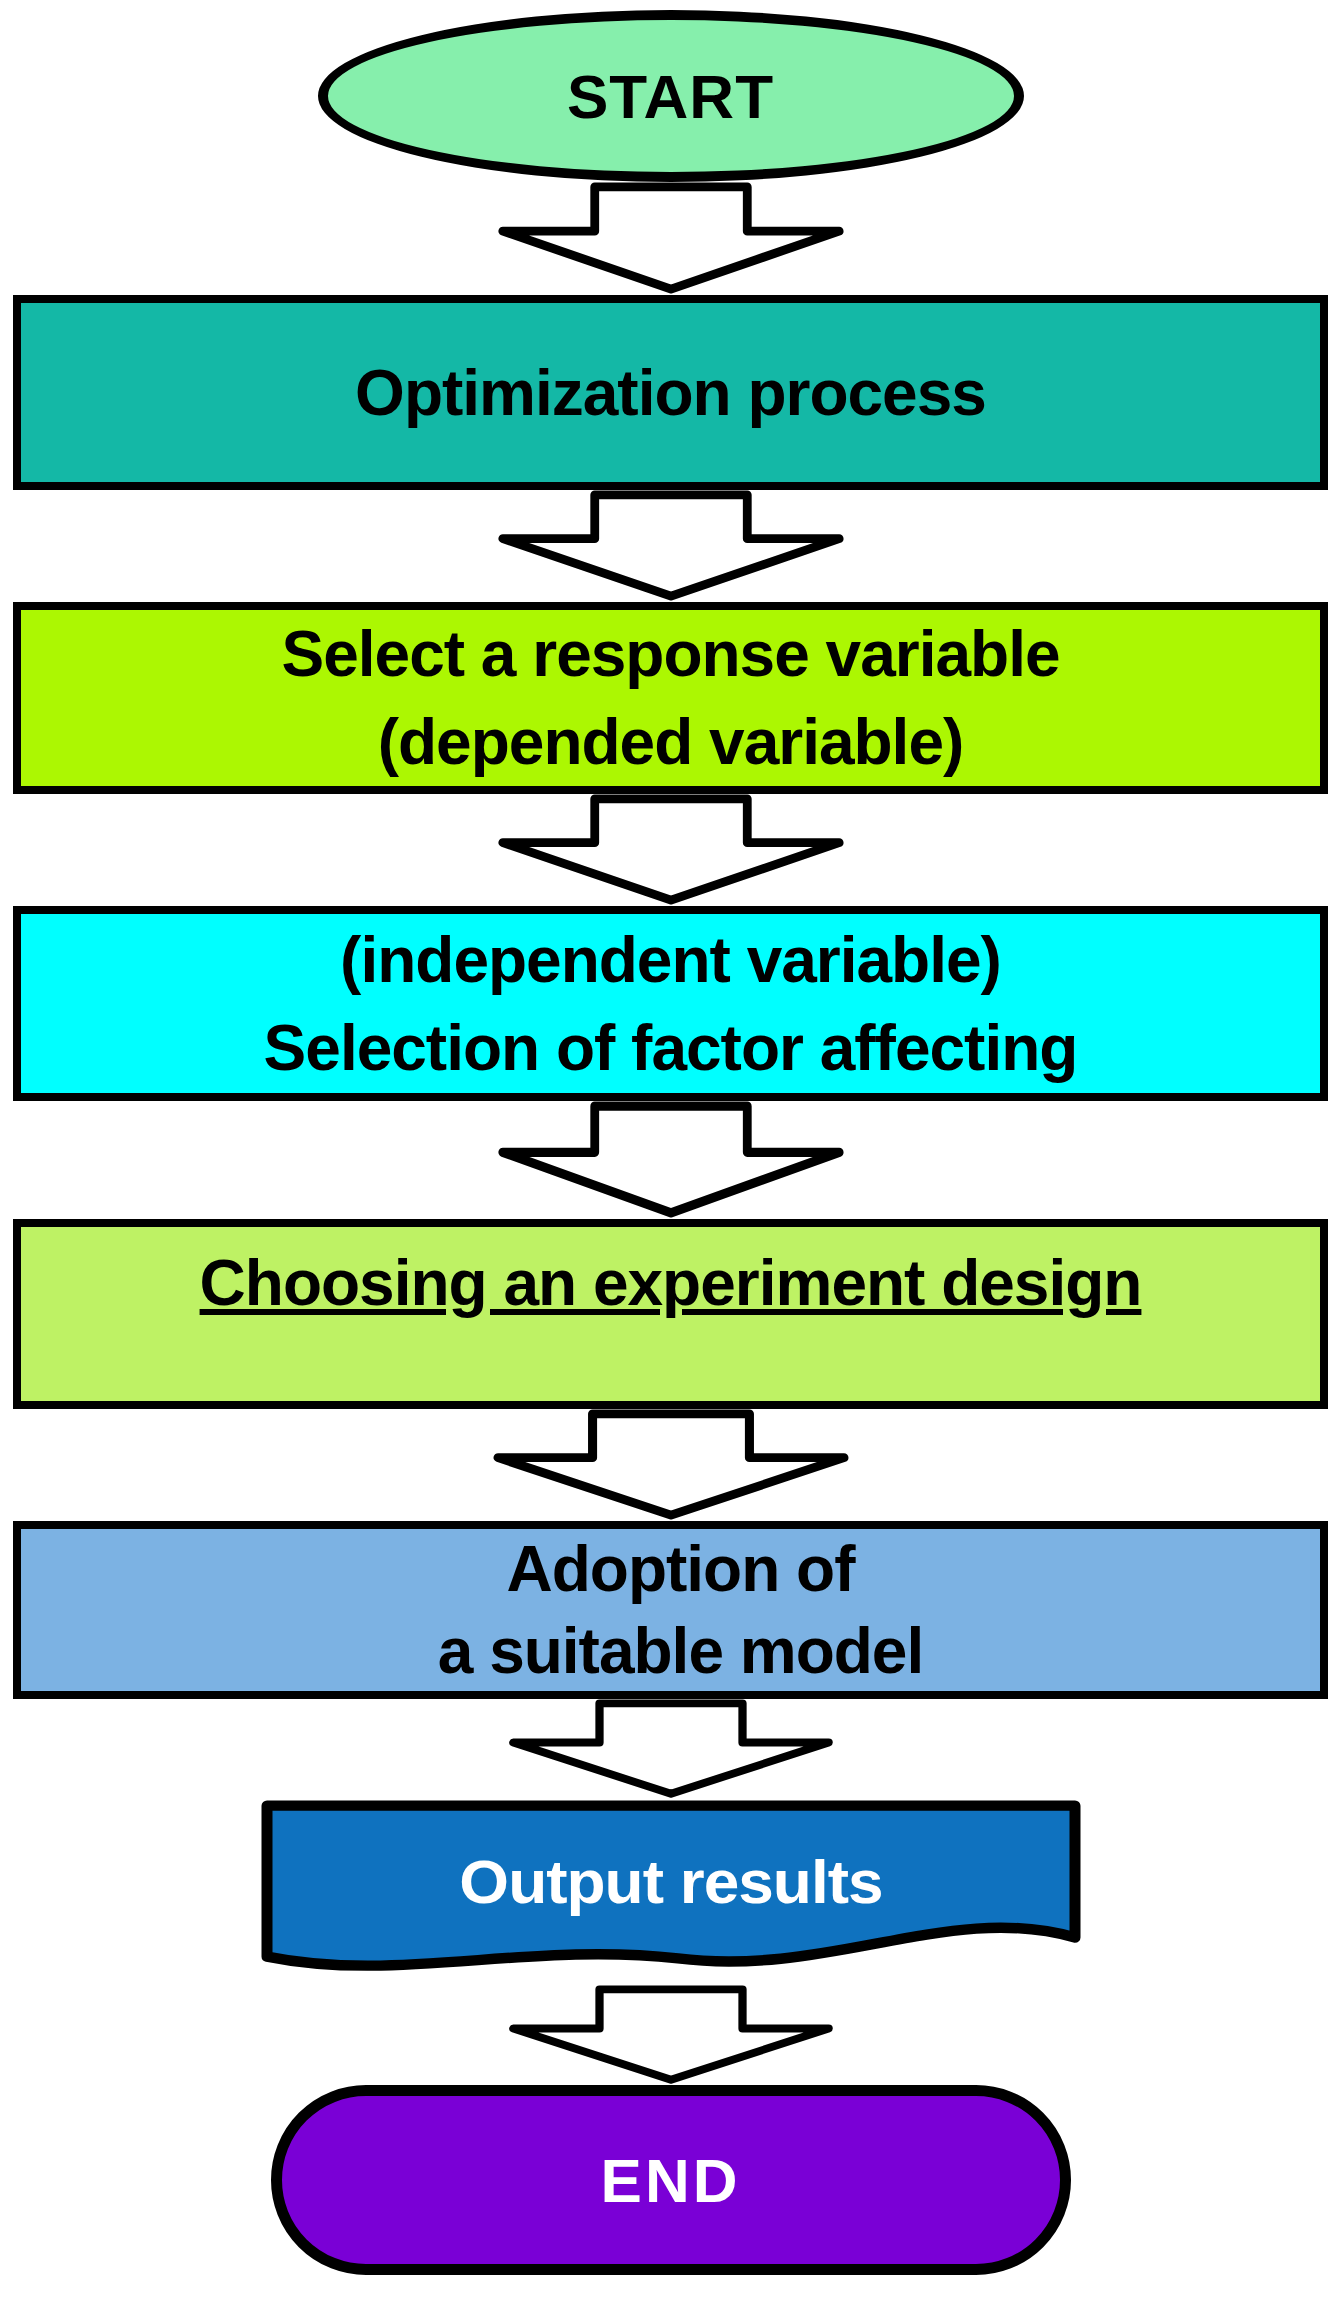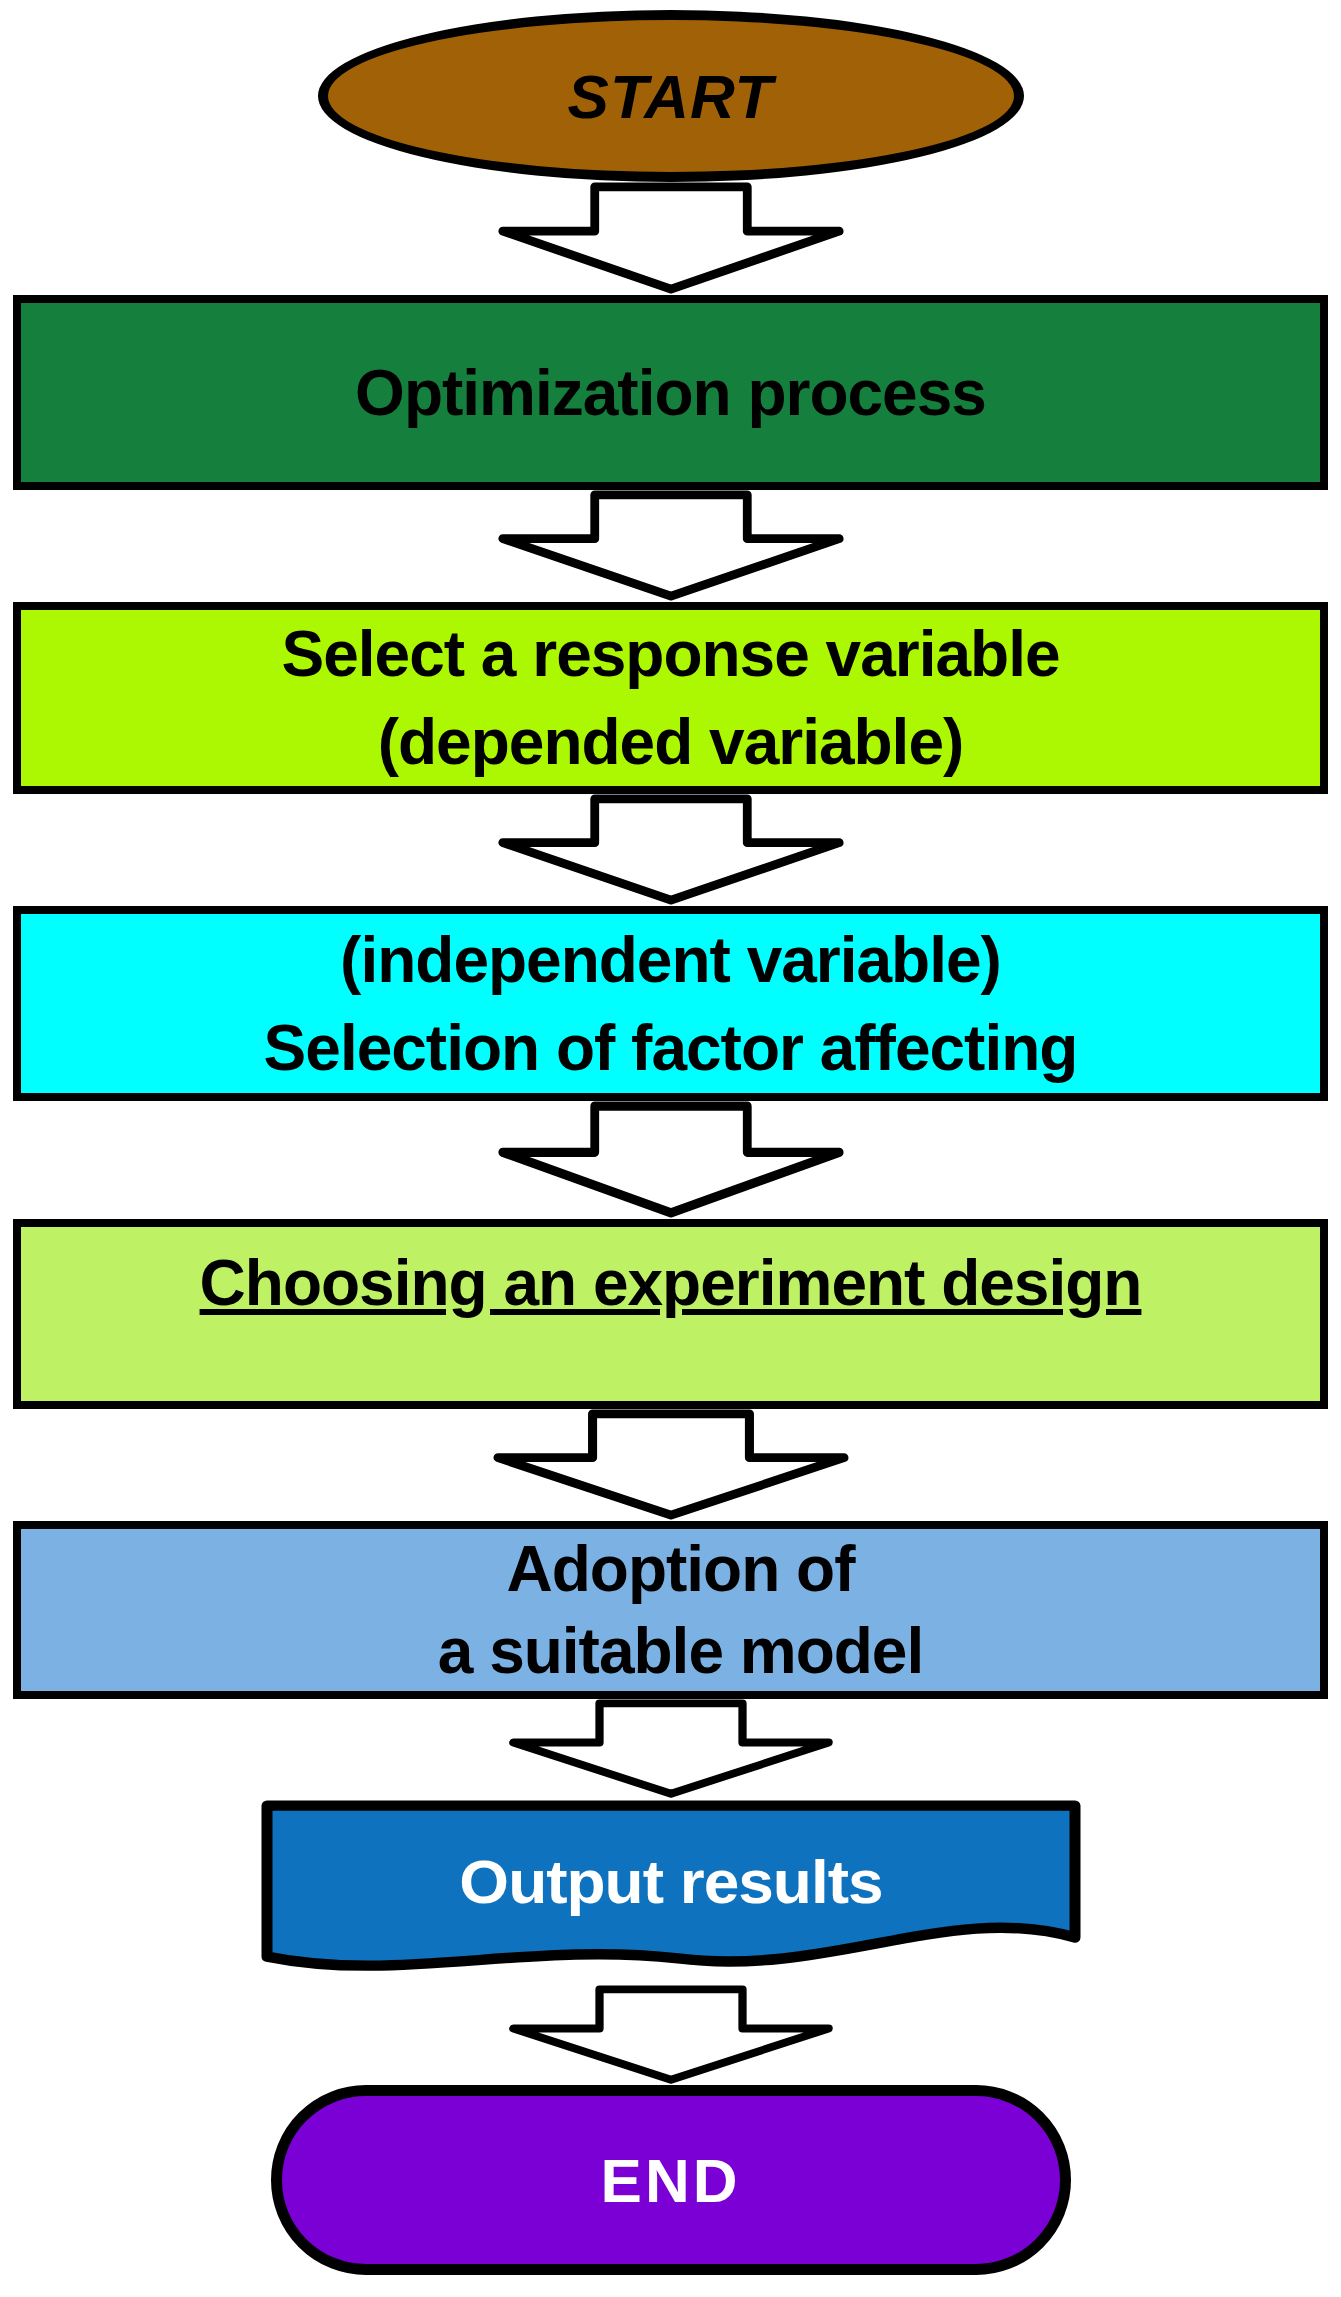--- a/index.html
+++ b/index.html
@@ -82,29 +82,29 @@
     font-weight: bold;
     letter-spacing: -1px;
   }
 </style>
 </head>
 <body>
 
 <div class="canvas">
   <div class="flow">
 
-    <div class="terminator start" style="background-color: #a16207; font-style: italic;">
+    <div class="terminator start" style="background-color: #86efac;">
       <span>START</span>
     </div>
 
     <svg class="arrow" width="352" height="113" viewBox="0 0 360 115" preserveAspectRatio="none">
       <polygon points="102,5 258,5 258,50 352,50 180,109 8,50 102,50" fill="#FFFFFF" stroke="#000000" stroke-width="9" stroke-linejoin="round"></polygon>
     </svg>
 
-    <div class="box h195" style="background-color: #15803d;">
+    <div class="box h195" style="background-color: #14b8a6;">
       <span>Optimization process</span>
     </div>
 
     <svg class="arrow" width="352" height="112" viewBox="0 0 360 115" preserveAspectRatio="none">
       <polygon points="102,5 258,5 258,50 352,50 180,109 8,50 102,50" fill="#FFFFFF" stroke="#000000" stroke-width="9" stroke-linejoin="round"></polygon>
     </svg>
 
     <div class="box h192" style="background-color: rgb(172, 247, 2);">
       <span>Select a response variable</span>
       <span>(depended variable)</span>

